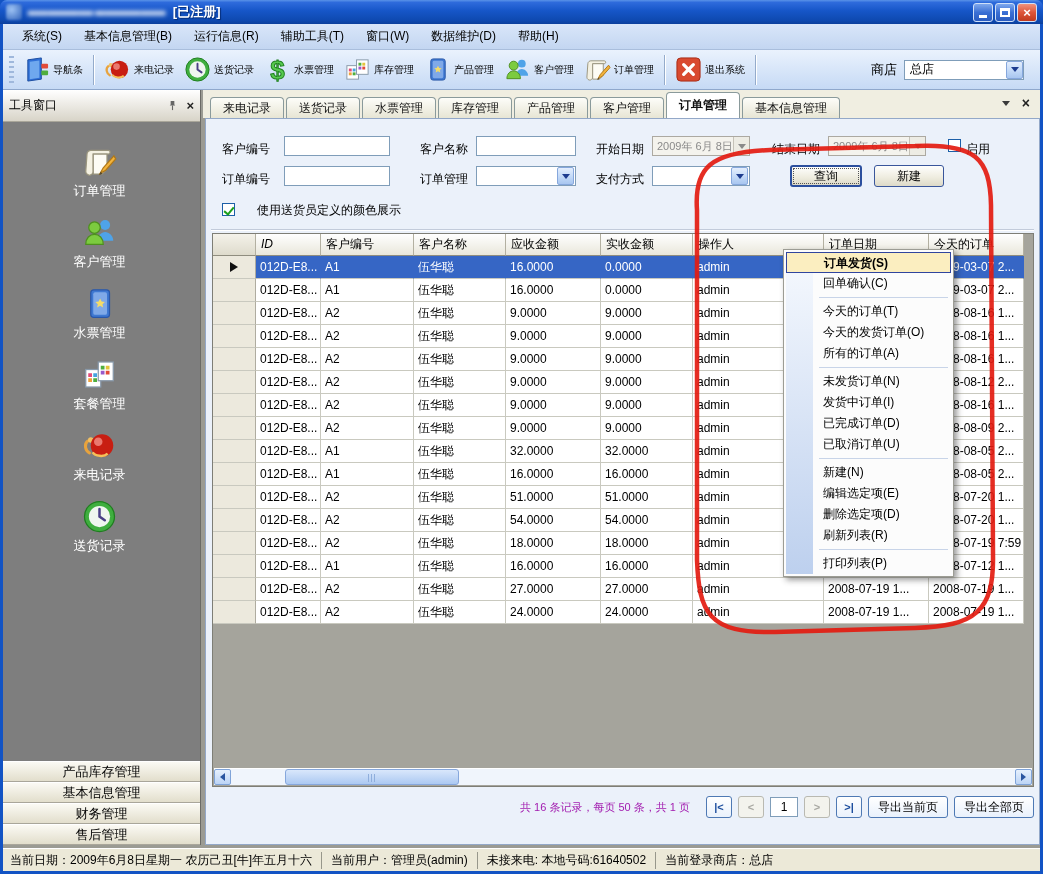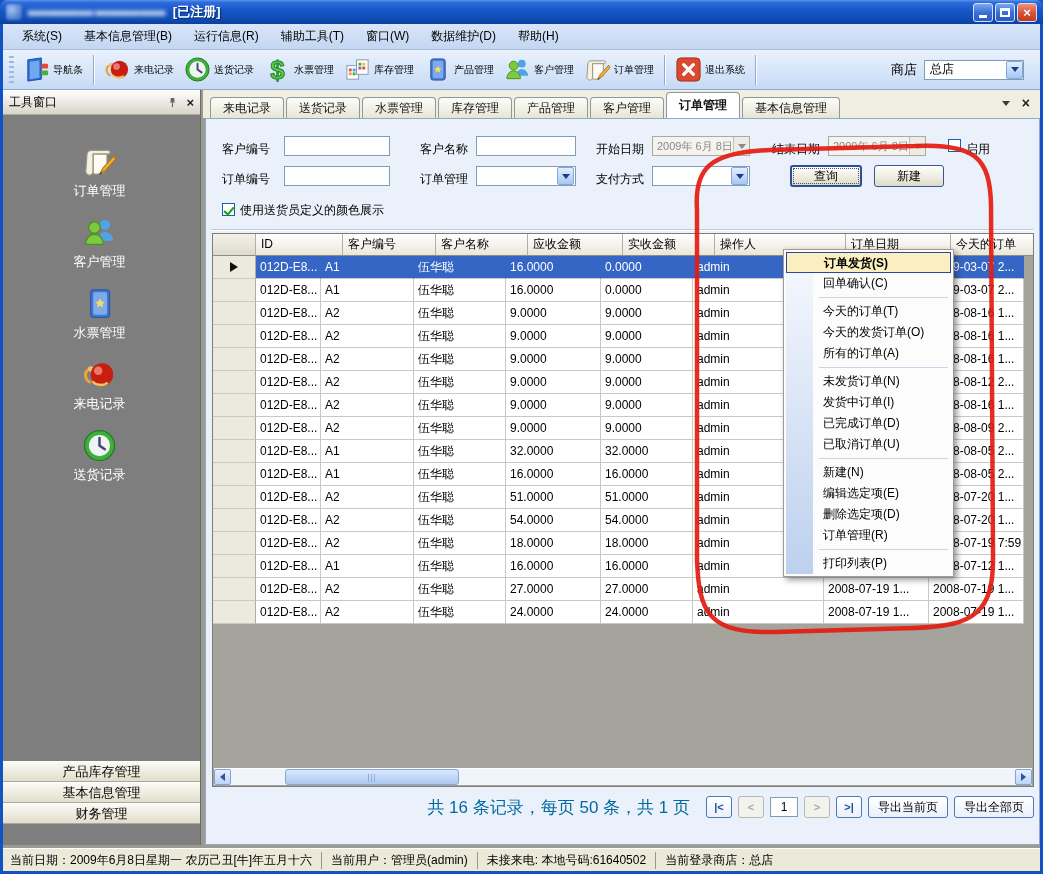--- a/index.html
+++ b/index.html
@@ -24,31 +24,31 @@
   .menu-item{font-size:12px;padding:4px 11px;cursor:pointer;color:#000}
   
   #toolbar{position:absolute;left:3px;top:50px;width:1037px;height:40px;display:flex;align-items:center;
     background:linear-gradient(180deg,#EAF2FD,#C6DAF5);border-bottom:1px solid #8FA8CC;padding:0 4px}
   .tgrip{width:5px;height:28px;margin:0 4px 0 2px;background:repeating-linear-gradient(180deg,#9FB8DC 0 2px,transparent 2px 5px)}
   .tbtn{display:flex;align-items:center;gap:3px;padding:2px 5px;cursor:pointer}
   .ticon svg{width:27px;height:27px;display:block}
   .tlabel{font-size:10px;color:#000;white-space:nowrap}
   .tsep{width:1px;height:30px;background:#94ABCB;box-shadow:1px 0 0 #FFF;margin:0 5px}
   .shopwrap{margin-left:auto;display:flex;align-items:center;gap:7px;margin-right:12px;font-size:13px}
-  .shopbox{width:100px;height:20px;background:#fff;border:1px solid #7F9DB9;display:flex;align-items:center;padding-left:5px;font-size:12px;cursor:pointer}
+  .shopbox{width:120px;height:20px;background:#fff;border:1px solid #7F9DB9;display:flex;align-items:center;padding-left:5px;font-size:12px;cursor:pointer}
   .cbtn{margin-left:auto;width:17px;height:18px;display:flex;align-items:center;justify-content:center;border-radius:2px;
     background:linear-gradient(180deg,#E4EEFD,#C5DBF8 50%,#A8C6F0);border:1px solid #86A7DC}
   .tri-down{width:0;height:0;border-left:4px solid transparent;border-right:4px solid transparent;border-top:5px solid #1D3C8F}
   .tri-down.gray{border-top-color:#8A8A8A}
   .tri-down.dk{border-top-color:#3A3A3A}
   
   #workbg{position:absolute;left:3px;top:90px;width:1037px;height:758px;background:#9B9B93}
   
   #sidebar{position:absolute;left:3px;top:90px;width:198px;height:755px;background:#7E7E7E;border-right:1px solid #6B6B66}
-  .sb-header{height:25px;background:linear-gradient(180deg,#FFFFFF,#D8D4C8);display:flex;align-items:center;padding:0 6px;
+  .sb-header{height:32px;background:linear-gradient(180deg,#FFFFFF,#D8D4C8);display:flex;align-items:center;padding:0 6px;
     font-size:12px;color:#000;border-bottom:1px solid #A9A69A}
   .sb-hbtns{margin-left:auto;display:flex;align-items:center;gap:8px}
   #pinicon svg{width:11px;height:11px;display:block}
   .sb-x{font-size:13px;font-weight:bold;color:#222;cursor:pointer;line-height:11px}
   .sb-group{height:20px;line-height:20px;text-align:center;font-size:12px;color:#000;cursor:pointer;
     background:linear-gradient(180deg,#FBFAF4,#E4E0CE);border-bottom:1px solid #B5B2A5}
   #sidebody{position:absolute;left:0;top:40px;right:4px;bottom:84px;padding-top:14px;overflow:hidden}
   #sidebody::after{content:"";position:absolute;right:-4px;top:0;bottom:0;width:4px;background:#C9C9C2}
   .side-item{display:flex;flex-direction:column;align-items:center;gap:3px;margin-bottom:15px;cursor:pointer}
   .side-icon svg{width:35px;height:35px;display:block}
@@ -102,21 +102,21 @@
     background:linear-gradient(180deg,#E6F0FD,#BCD4F6);display:flex;align-items:center;justify-content:center}
   .sb-arrow.left{left:0}.sb-arrow.right{right:0}
   .tri-left{width:0;height:0;border-top:4px solid transparent;border-bottom:4px solid transparent;border-right:5px solid #2A55A0}
   .tri-right{width:0;height:0;border-top:4px solid transparent;border-bottom:4px solid transparent;border-left:5px solid #2A55A0}
   .sb-thumb{position:absolute;left:71px;top:0;width:174px;height:16px;border:1px solid #86A7DC;border-radius:3px;cursor:grab;
     background:linear-gradient(180deg,#D9E7FB,#ACC9F2)}
   .sb-thumb::after{content:"";position:absolute;left:50%;top:4px;width:9px;height:8px;transform:translateX(-50%);
     background:repeating-linear-gradient(90deg,#8FAEDC 0 1px,transparent 1px 3px)}
   
   #pager{position:absolute;left:6px;top:674px;width:822px;height:28px;display:flex;align-items:center;justify-content:flex-end;gap:6px}
-  #pgsummary{font-size:17px;color:#0369a1;margin-right:10px}
+  #pgsummary{font-size:11px;color:#a21caf;margin-right:10px}
   .pgbtn{width:26px;height:22px;border:1px solid #4E79B4;border-radius:3px;background:linear-gradient(180deg,#FFFFFF,#E9F1FC);
     font-size:11px;font-weight:bold;color:#1D4E9E;cursor:pointer;font-family:inherit}
   .pgbtn.dis{border-color:#B9B9B1;color:#A8A8A2;background:#F3F3ED}
   #pginput{width:28px;height:20px;border:1px solid #7F9DB9;text-align:center;font-size:12px;font-family:inherit}
   .xbtn{width:80px;height:22px;border:1px solid #4E79B4;border-radius:3px;background:linear-gradient(180deg,#FFFFFF,#E9F1FC);
     font-size:12px;color:#000;cursor:pointer;font-family:inherit}
   
   #statusbar{position:absolute;left:3px;top:848px;width:1037px;height:23px;background:#ECE9D8;border-top:1px solid #FFF;
     display:flex;align-items:center;padding:0 7px;font-size:12px;color:#000;white-space:nowrap;overflow:hidden}
   .seg+.seg{border-left:1px solid #97978B;margin-left:9px;padding-left:9px}
@@ -318,20 +318,37 @@
             <rect x="7" y="3" width="15" height="22" rx="2.5" fill="#3E78D2" stroke="#2A57A8"></rect>
             <rect x="9" y="5" width="11" height="18" rx="1.5" fill="#7FA9E8"></rect>
             <path d="M14.5 10l1.2 2.4 2.6.3-1.9 1.8.5 2.6-2.4-1.3-2.4 1.3.5-2.6-1.9-1.8 2.6-.3z" fill="#F4DB67"></path>
           </svg>
         </div>
         <div class="side-label">水票管理</div>
       </div>
       <div class="side-item">
         <div class="side-icon">
           <svg viewBox="0 0 28 28">
+            <rect x="3" y="10" width="12" height="14" fill="#fff" stroke="#8899AA"></rect>
+            <rect x="5" y="13" width="3" height="3" fill="#E34B7A"></rect>
+            <rect x="9" y="13" width="3" height="3" fill="#46A3E0"></rect>
+            <rect x="5" y="17" width="3" height="3" fill="#F0A23C"></rect>
+            <rect x="9" y="17" width="3" height="3" fill="#4FAE3E"></rect>
+            <rect x="13" y="4" width="12" height="15" fill="#fff" stroke="#8899AA"></rect>
+            <rect x="15" y="7" width="3" height="3" fill="#4FAE3E"></rect>
+            <rect x="19" y="7" width="3" height="3" fill="#E3C43B"></rect>
+            <rect x="15" y="11" width="3" height="3" fill="#9A59C9"></rect>
+            <rect x="19" y="11" width="3" height="3" fill="#E34B38"></rect>
+          </svg>
+        </div>
+        <div class="side-label">套餐管理</div>
+      </div>
+      <div class="side-item">
+        <div class="side-icon">
+          <svg viewBox="0 0 28 28">
             <path d="M6 20c-3.5-2-4.5-7-1.5-9.5" stroke="#E8A33D" stroke-width="2.4" fill="none" stroke-linecap="round"></path>
             <circle cx="7" cy="9.5" r="2.2" fill="#F2C063"></circle>
             <circle cx="16" cy="14" r="9" fill="#C81E12"></circle>
             <circle cx="13" cy="11" r="3.4" fill="#F08A80" opacity=".85"></circle>
             <path d="M8.5 19.5c2 3 9 4 12 1" stroke="#F5C05A" stroke-width="2" fill="none"></path>
           </svg>
         </div>
         <div class="side-label">来电记录</div>
       </div>
       <div class="side-item">
@@ -342,20 +359,21 @@
             <path d="M14 8v6l4.2 3" stroke="#4A3F86" stroke-width="2" fill="none" stroke-linecap="round"></path>
           </svg>
         </div>
         <div class="side-label">送货记录</div>
       </div>
     </div>
   <div id="sidegroups">
       <div class="side-group">产品库存管理</div>
       <div class="side-group">基本信息管理</div>
       <div class="side-group">财务管理</div>
+      <div class="side-group">售后管理</div>
     </div>
 </div>
 
 <div id="tabstrip">
   <div id="tabsbox">
       <div class="tab">
         <span class="tabtext">来电记录</span>
       </div>
       <div class="tab">
         <span class="tabtext">送货记录</span>
@@ -423,27 +441,27 @@
   <div class="combo" style="left:446px;top:47px;width:98px">
     <span class="val"></span>
     <span class="cbtn">
         <i class="tri-down"></i>
       </span>
   </div>
   <button class="xpbtn qbtn" style="left:584px;top:46px;width:72px">查询</button>
   <button class="xpbtn nbtn" style="left:668px;top:46px;width:70px">新建</button>
 
   <span class="cb checked" id="cb-color" style="left:16px;top:84px"></span>
-  <div class="flabel" style="left:34px;top:81px">使用送货员定义的颜色展示</div>
+  <div class="flabel" style="left:51px;top:81px">使用送货员定义的颜色展示</div>
   <div class="groove"></div>
 
   <div id="grid">
     <div id="gridhead">
         <div class="hcell hsel" style="width: 43px;"></div>
-        <div class="hcell" style="width: 87px;">ID</div>
+        <div class="hcell" style="width: 65px; font-style: italic;">ID</div>
         <div class="hcell" style="width: 93px;">客户编号</div>
         <div class="hcell" style="width: 92px;">客户名称</div>
         <div class="hcell" style="width: 95px;">应收金额</div>
         <div class="hcell" style="width: 92px;">实收金额</div>
         <div class="hcell" style="width: 131px;">操作人</div>
         <div class="hcell" style="width: 105px;">订单日期</div>
         <div class="hcell" style="width: 95px;">今天的订单</div>
       </div>
     <div id="gridrows">
         <div class="trow selected">
@@ -664,20 +682,20 @@
     <div class="mitem">所有的订单(A)</div>
     <div class="msep"></div>
     <div class="mitem">未发货订单(N)</div>
     <div class="mitem">发货中订单(I)</div>
     <div class="mitem">已完成订单(D)</div>
     <div class="mitem">已取消订单(U)</div>
     <div class="msep"></div>
     <div class="mitem">新建(N)</div>
     <div class="mitem">编辑选定项(E)</div>
     <div class="mitem">删除选定项(D)</div>
-    <div class="mitem">订单管理(R)</div>
+    <div class="mitem">刷新列表(R)</div>
     <div class="msep"></div>
     <div class="mitem">打印列表(P)</div>
   </div>
 
 <svg id="annotation">
   <path d="M 697 210 C 694 168 710 152 770 150 L 915 146 C 975 143 990 158 991 205 L 993 555 C 994 612 975 626 915 628 L 775 632 C 708 634 699 612 697 560 Z" fill="none" stroke="#E31B10" stroke-width="4.5" stroke-linejoin="round" opacity="0.92"></path>
 </svg>
 
 </body></html>

